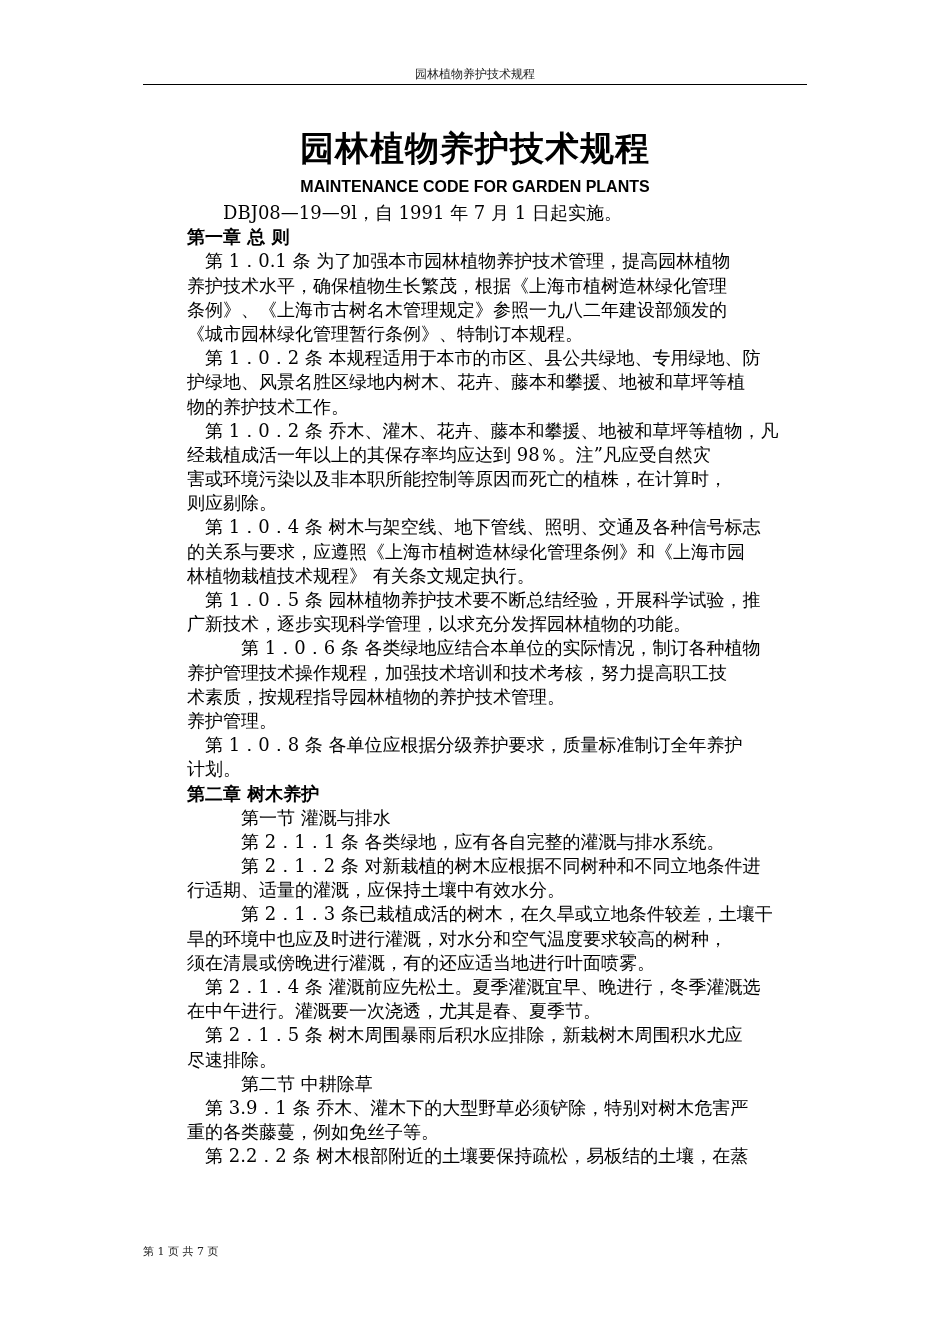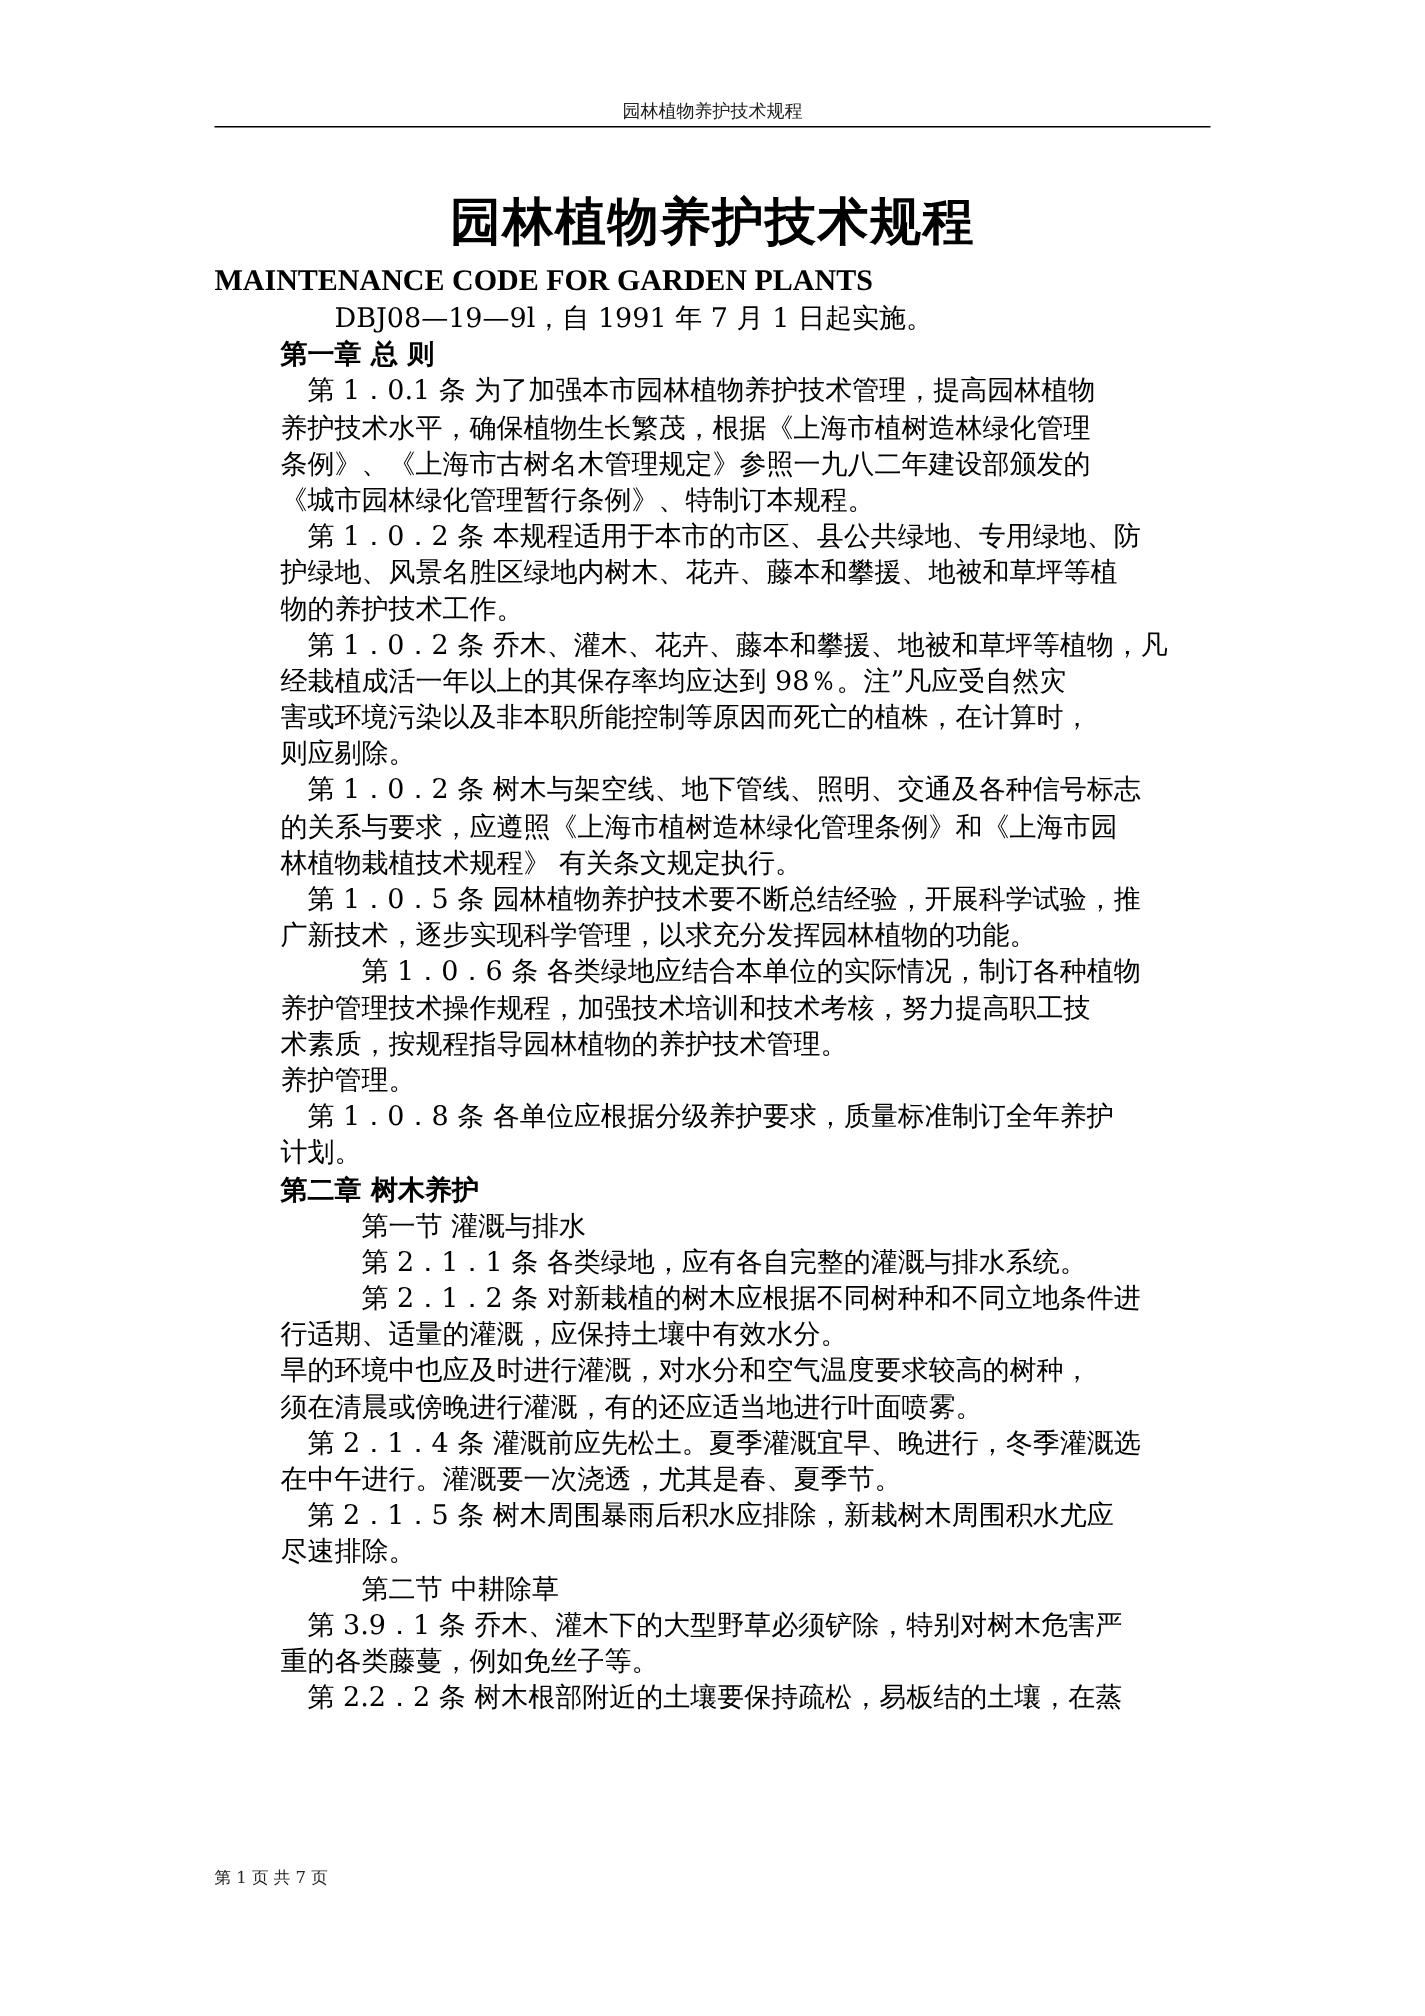--- a/index.html
+++ b/index.html
@@ -42,23 +42,23 @@
       font-size: 34px;
       font-weight: bold;
       line-height: 44px;
       letter-spacing: 1px;
     }
     .subtitle {
       position: absolute;
       left: 143px;
       top: 174px;
       width: 664px;
-      text-align: left;
-      font-family: Liberation Serif, serif;
-      font-size: 20px;
+      text-align: center;
+      font-family: Liberation Sans, sans-serif;
+      font-size: 16px;
       font-weight: bold;
       line-height: 26px;
     }
     .body-text {
       position: absolute;
       left: 143px;
       top: 201px;
       width: 670px;
       font-size: 18px;
       line-height: 24.2px;
@@ -99,36 +99,37 @@
     <span class="line">养护技术水平，确保植物生长繁茂，根据《上海市植树造林绿化管理</span>
     <span class="line">条例》、《上海市古树名木管理规定》参照一九八二年建设部颁发的</span>
     <span class="line">《城市园林绿化管理暂行条例》、特制订本规程。</span>
     <span class="line">　第 1．0．2 条 本规程适用于本市的市区、县公共绿地、专用绿地、防</span>
     <span class="line">护绿地、风景名胜区绿地内树木、花卉、藤本和攀援、地被和草坪等植</span>
     <span class="line">物的养护技术工作。</span>
     <span class="line">　第 1．0．2 条 乔木、灌木、花卉、藤本和攀援、地被和草坪等植物，凡</span>
     <span class="line">经栽植成活一年以上的其保存率均应达到 98％。注”凡应受自然灾</span>
     <span class="line">害或环境污染以及非本职所能控制等原因而死亡的植株，在计算时，</span>
     <span class="line">则应剔除。</span>
-    <span class="line">　第 1．0．2 条 树木与架空线、地下管线、照明、交通及各种信号标志</span>
+    <span class="line">　第 1．0．4 条 树木与架空线、地下管线、照明、交通及各种信号标志</span>
     <span class="line">的关系与要求，应遵照《上海市植树造林绿化管理条例》和《上海市园</span>
     <span class="line">林植物栽植技术规程》 有关条文规定执行。</span>
     <span class="line">　第 1．0．5 条 园林植物养护技术要不断总结经验，开展科学试验，推</span>
     <span class="line">广新技术，逐步实现科学管理，以求充分发挥园林植物的功能。</span>
     <span class="line">　　　第 1．0．6 条 各类绿地应结合本单位的实际情况，制订各种植物</span>
     <span class="line">养护管理技术操作规程，加强技术培训和技术考核，努力提高职工技</span>
     <span class="line">术素质，按规程指导园林植物的养护技术管理。</span>
     <span class="line">养护管理。</span>
     <span class="line">　第 1．0．8 条 各单位应根据分级养护要求，质量标准制订全年养护</span>
     <span class="line">计划。</span>
     <span class="line heading">第二章 树木养护</span>
     <span class="line">　　　第一节 灌溉与排水</span>
     <span class="line">　　　第 2．1．1 条 各类绿地，应有各自完整的灌溉与排水系统。</span>
     <span class="line">　　　第 2．1．2 条 对新栽植的树木应根据不同树种和不同立地条件进</span>
     <span class="line">行适期、适量的灌溉，应保持土壤中有效水分。</span>
+    <span class="line">　　　第 2．1．3 条已栽植成活的树木，在久旱或立地条件较差，土壤干</span>
     <span class="line">旱的环境中也应及时进行灌溉，对水分和空气温度要求较高的树种，</span>
     <span class="line">须在清晨或傍晚进行灌溉，有的还应适当地进行叶面喷雾。</span>
     <span class="line">　第 2．1．4 条 灌溉前应先松土。夏季灌溉宜早、晚进行，冬季灌溉选</span>
     <span class="line">在中午进行。灌溉要一次浇透，尤其是春、夏季节。</span>
     <span class="line">　第 2．1．5 条 树木周围暴雨后积水应排除，新栽树木周围积水尤应</span>
     <span class="line">尽速排除。</span>
     <span class="line">　　　第二节 中耕除草</span>
     <span class="line">　第 3.9．1 条 乔木、灌木下的大型野草必须铲除，特别对树木危害严</span>
     <span class="line">重的各类藤蔓，例如免丝子等。</span>
     <span class="line">　第 2.2．2 条 树木根部附近的土壤要保持疏松，易板结的土壤，在蒸</span>

